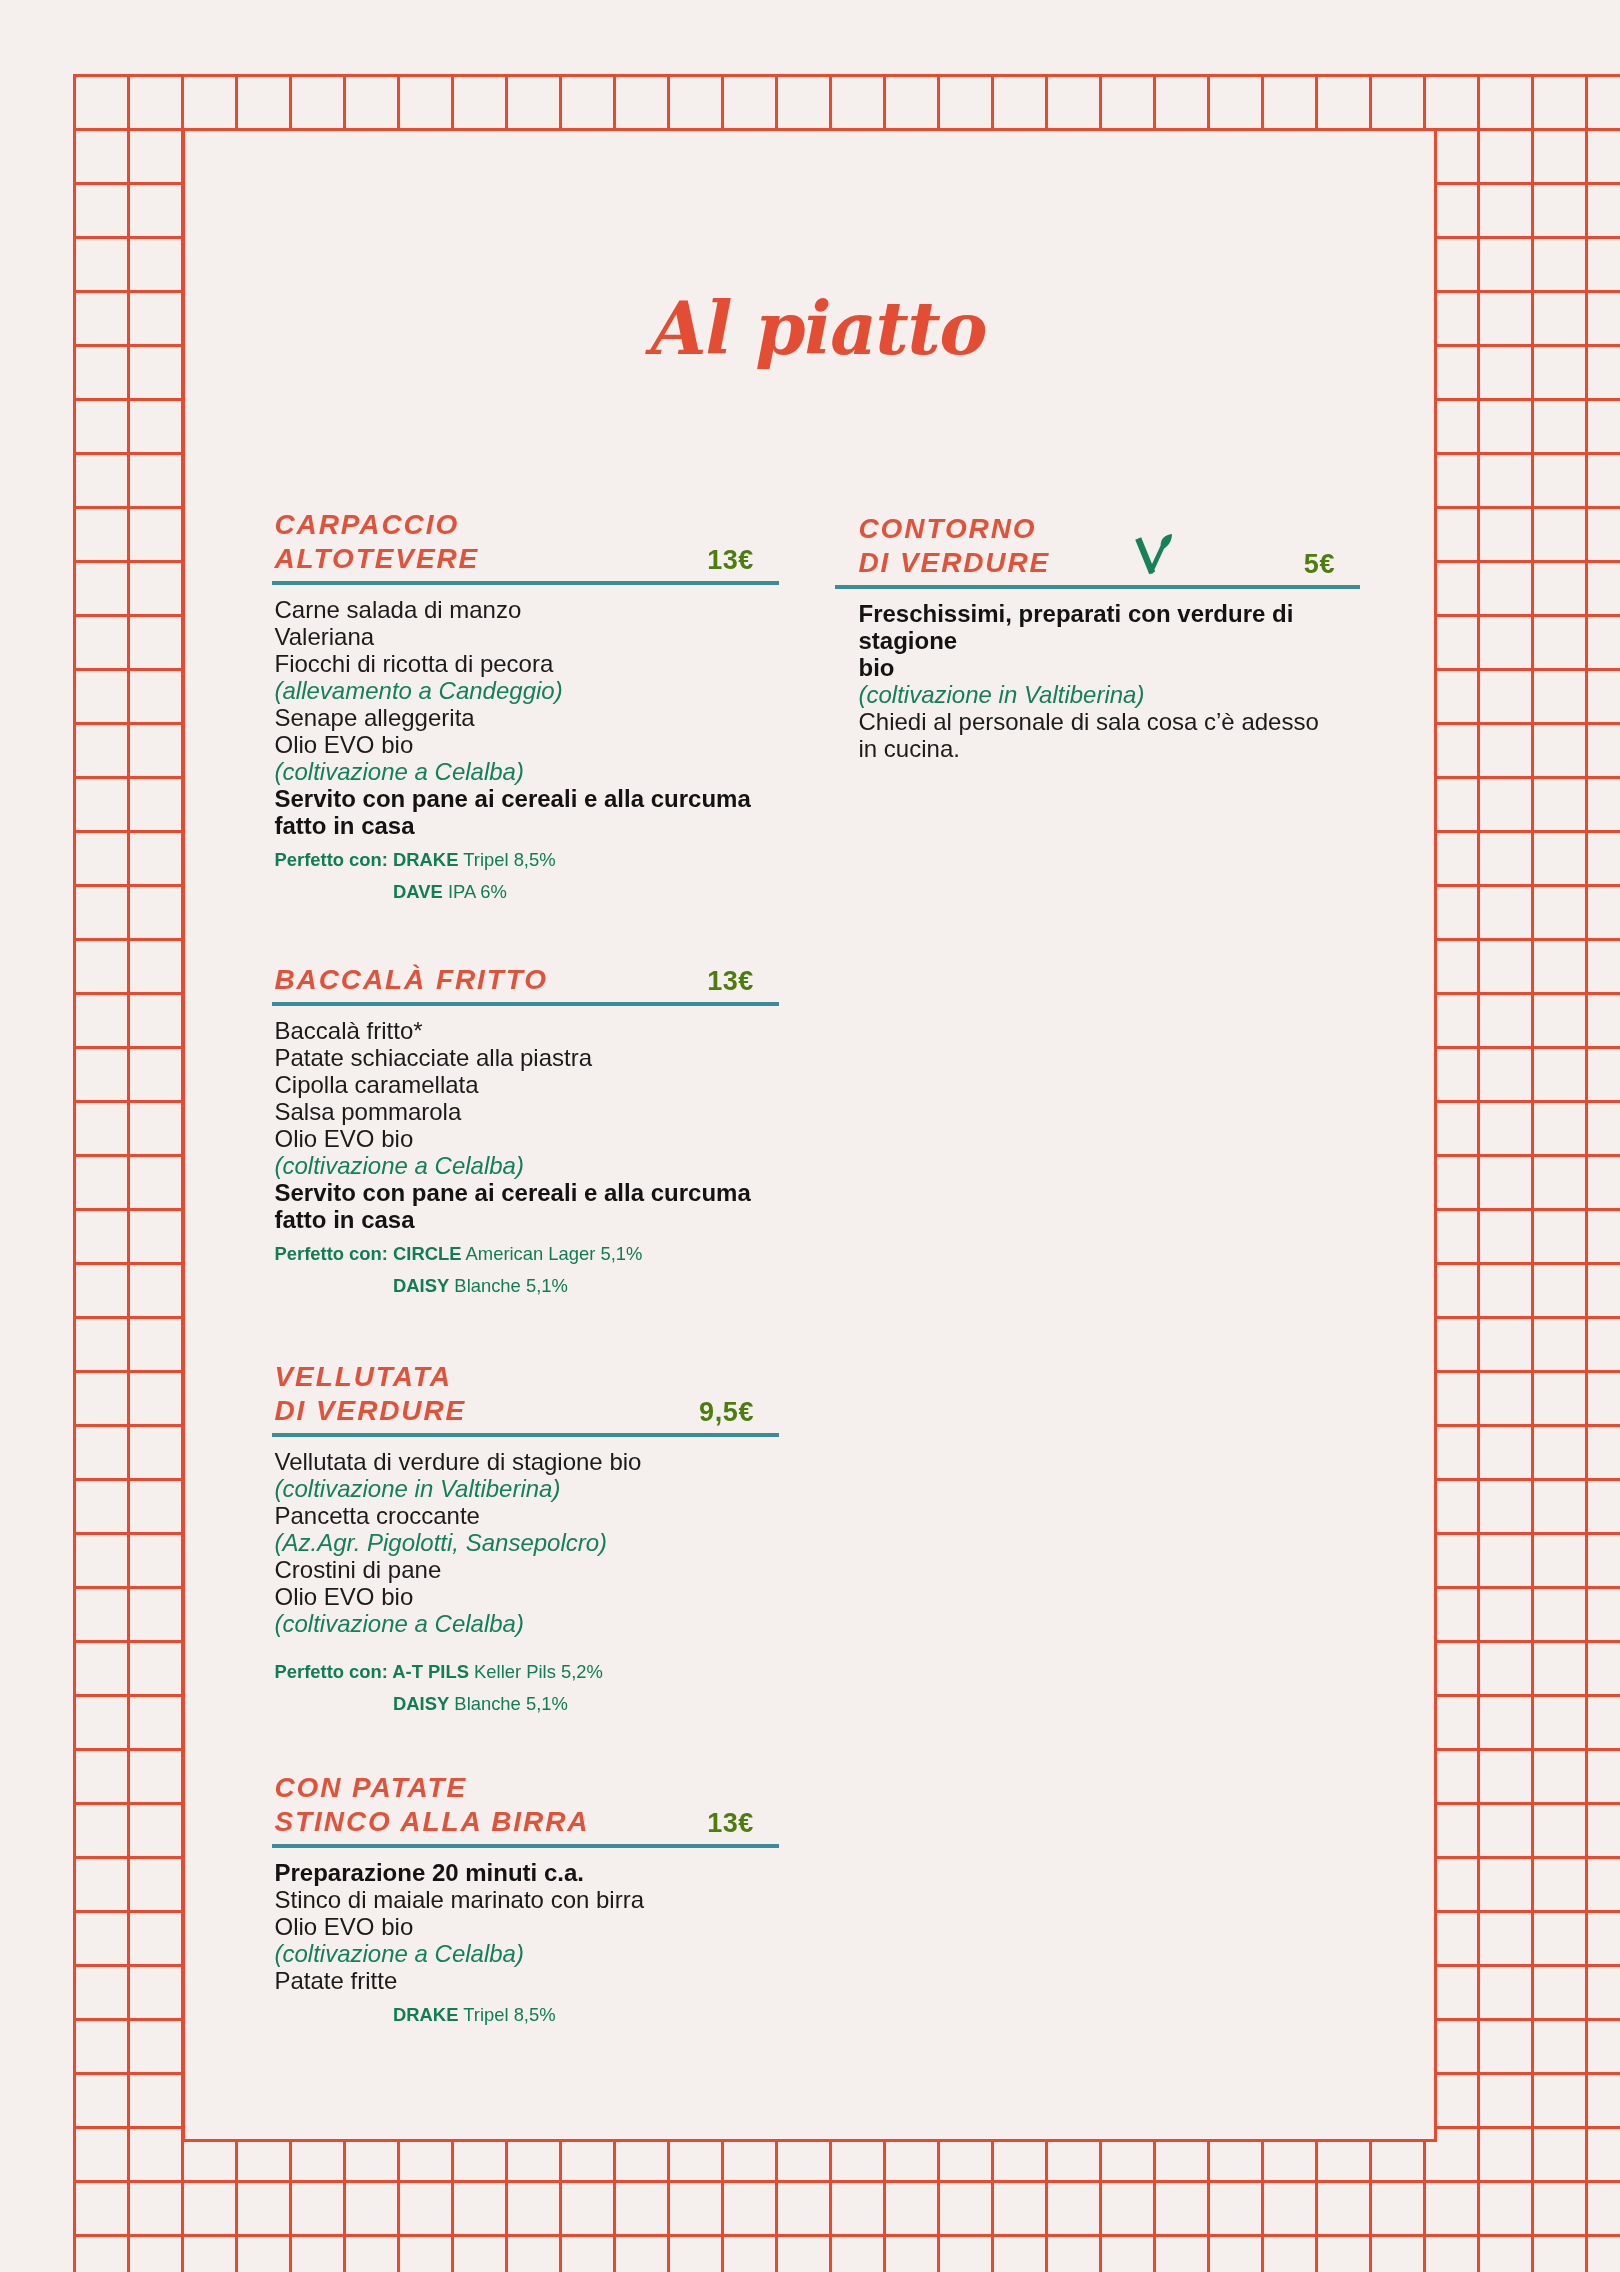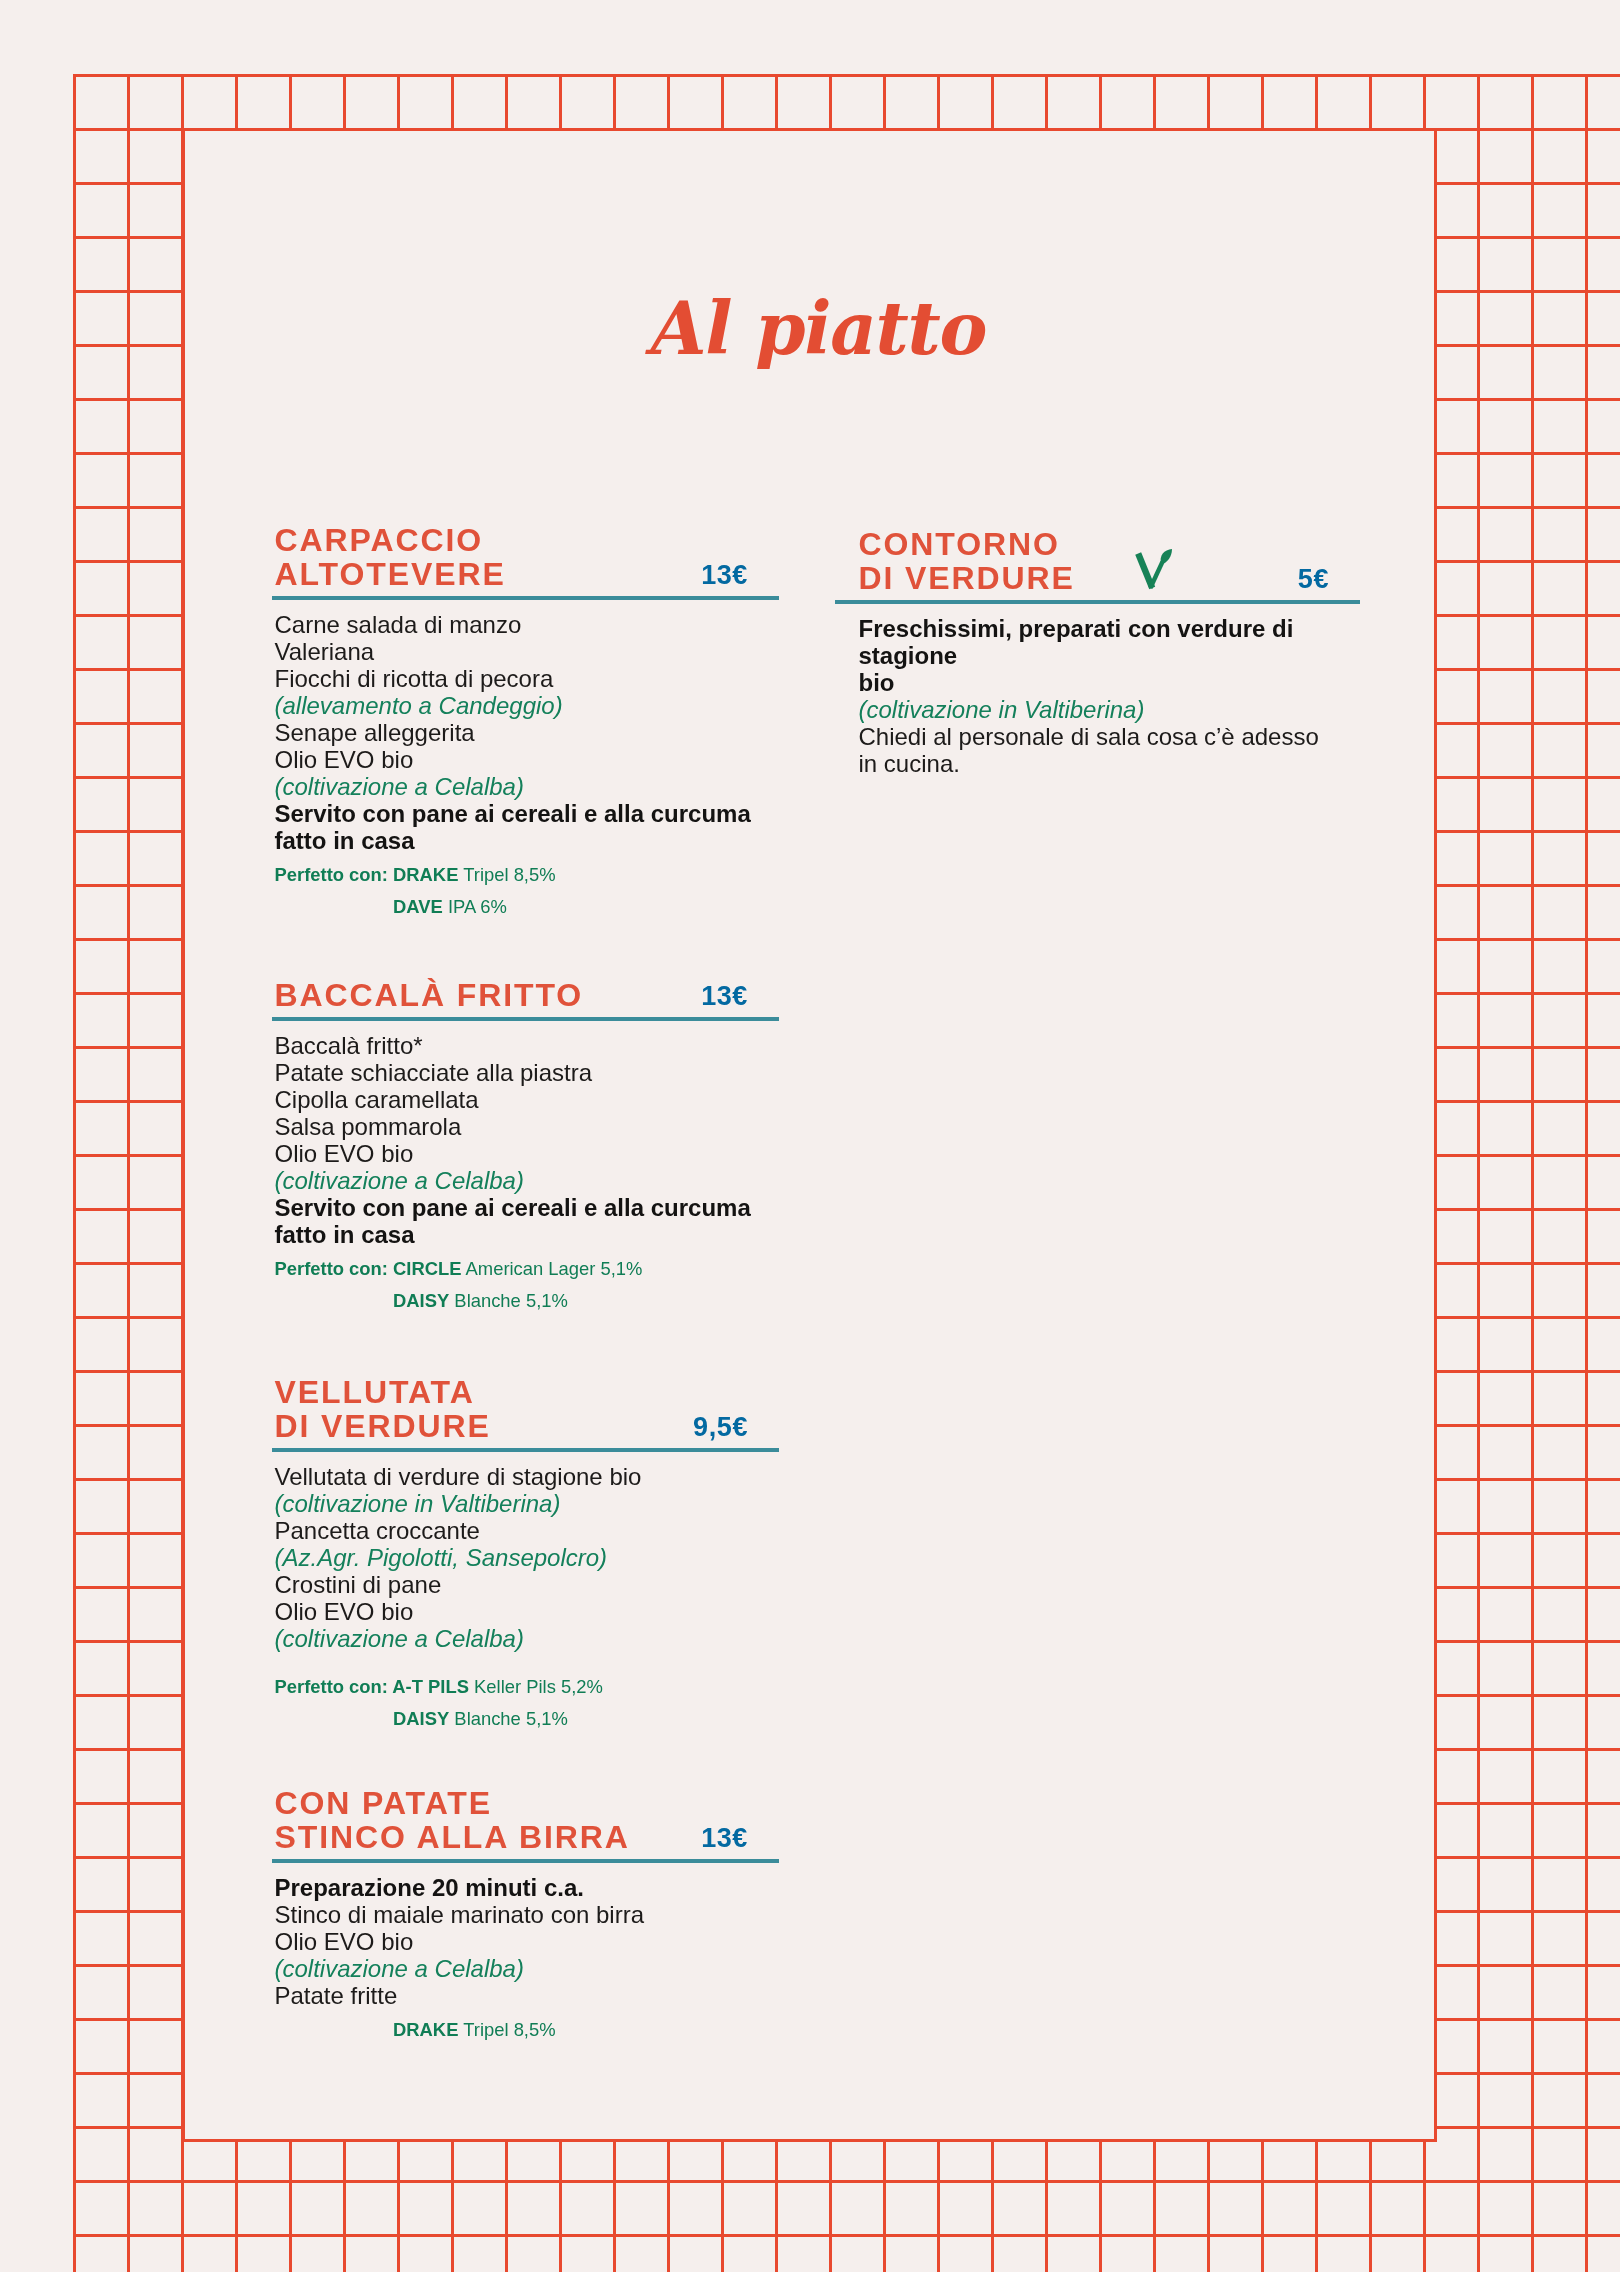--- a/index.html
+++ b/index.html
@@ -32,30 +32,30 @@
     font-size:72px; line-height:1.2;
     color:#e34d33;
     transform:translateX(9px);
     letter-spacing:-1.3px;
   }
   .menu-section{ position:absolute; }
   .col-l{ left:87px; width:507px; }
   .col-r{ left:650px; width:525px; }
   .heading-row{ position:relative; }
   .sec-title{
-    margin:15px;
-    font-size:32px; font-weight:bold; letter-spacing:1.9px;
-    line-height:34px; color:#e0523a;
+    margin:0;
+    font-size:28px; font-weight:bold; letter-spacing:1.9px;
+    line-height:34px; color:#e0523a;font-style:italic;
   }
   .col-l .sec-title, .col-l .body, .col-l .pairings{ margin-left:2.5px; }
   .col-r .sec-title, .col-r .body, .col-r .pairings{ margin-left:23.5px; }
   .price{
-    position:absolute; right:31px; bottom:5.1px;
+    position:absolute; right:25px; bottom:5.1px;
     font-size:27px; font-weight:bold; letter-spacing:0.6px;
-    color:#0369a1;
+    color:#4d7c0f;
   }
   .veg{ position:absolute; left:300px; top:21.6px; width:37px; height:41px; display:none; }
   .sep{ height:3.8px; background:#3b8c9a; }
   .body{ margin-top:11.4px; font-size:24px; line-height:27px; color:#1d1b1a; }
   .body .line.bold{ font-weight:bold; color:#141312; }
   .body .line.green{ font-style:italic; color:#14805b; }
   .pairings{ margin-top:5.1px; font-size:18.4px; line-height:32px; color:#107d55; }
   .pairings.gap-lg{ margin-top:19px; }
   .pair .pfx{ font-weight:bold; }
   .pair .pfx.ghost{ visibility:hidden; }

